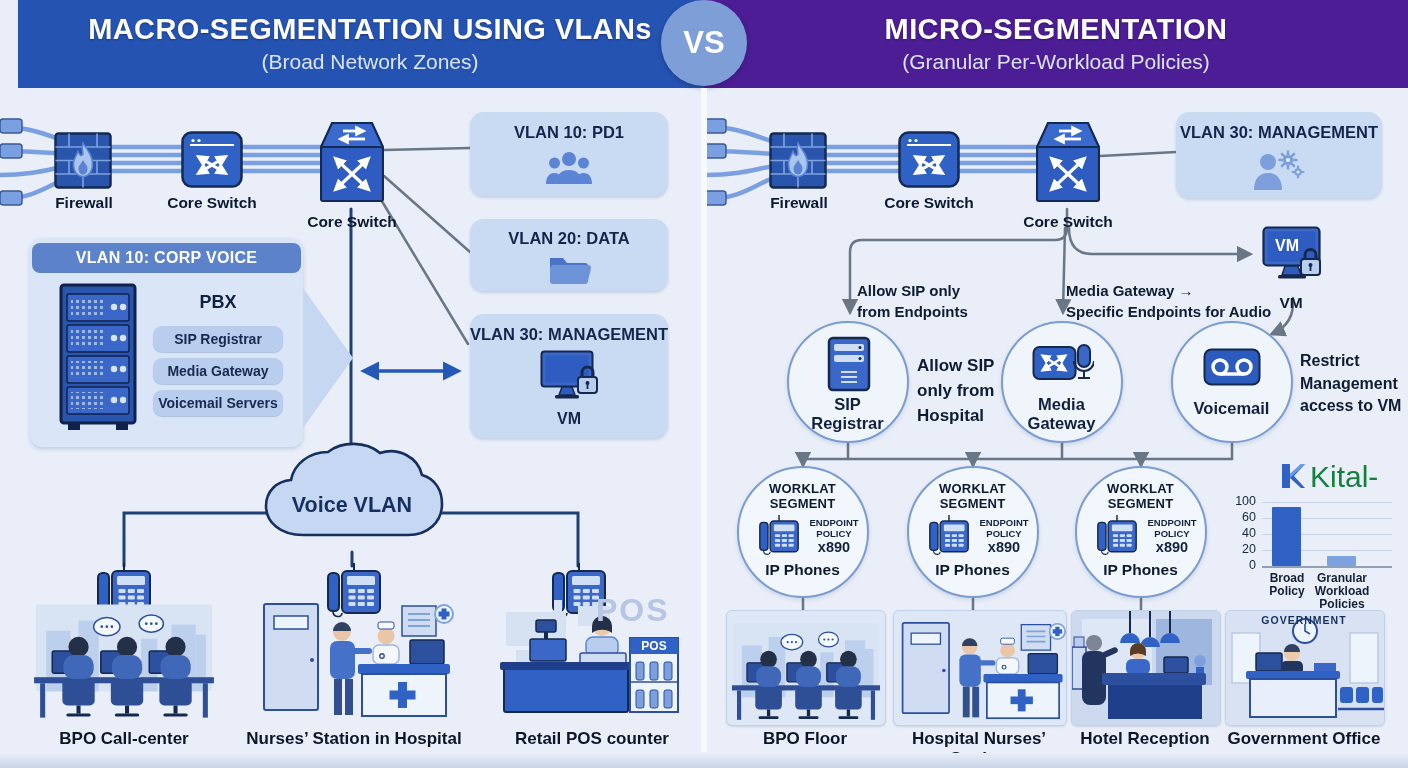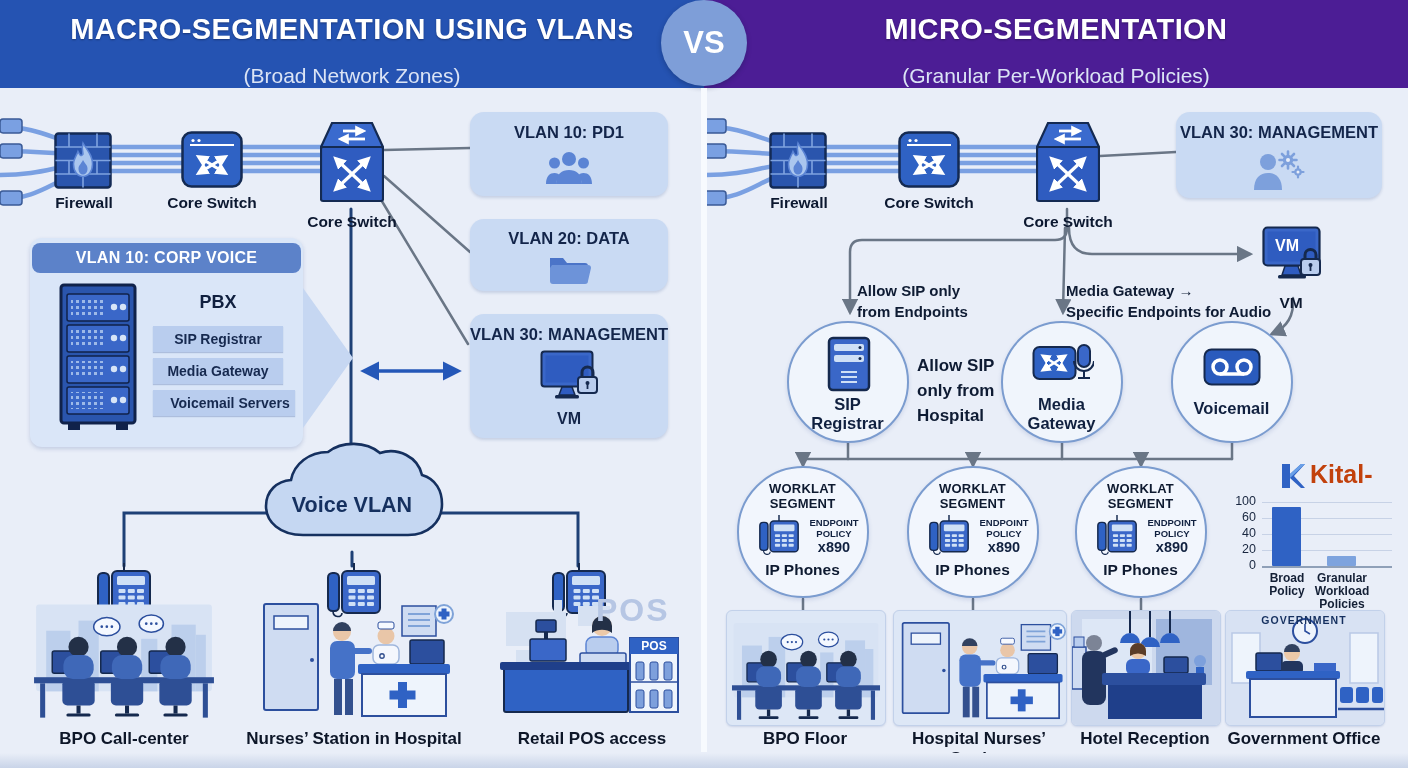--- a/index.html
+++ b/index.html
@@ -7,22 +7,22 @@
     background:#e9eef8;font-family:"Liberation Sans","DejaVu Sans",sans-serif;color:#0f1c36;}
   .abs{position:absolute;}
   .c{text-align:center;}
   .b{font-weight:bold;}
   .lbl{font-weight:bold;color:#0c1830;text-align:center;font-size:15.5px;}
   .scene-lbl{font-weight:bold;color:#0d1628;text-align:center;font-size:17px;}
   .vbox{background:#c9daf3;border-radius:14px;box-shadow:0 2px 3px rgba(40,70,140,.18);}
   .vtitle{position:absolute;left:0;width:100%;text-align:center;font-weight:bold;font-size:16.5px;color:#13254a;}
   .hdr{position:absolute;top:0;height:88px;color:#fff;text-align:center;}
   .hdr .t{font-weight:bold;font-size:29px;letter-spacing:.4px;margin-top:13px;text-shadow:0 1px 2px rgba(0,0,20,.35);}
-  .hdr .s{font-size:21px;color:#dbe4f5;margin-top:18px;}
-  .pill{position:absolute;left:153px;width:130px;height:26px;background:#b9cdee;border-radius:0;
+  .hdr .s{font-size:21px;color:#dbe4f5;margin-top:4px;}
+  .pill{position:absolute;left:153px;width:130px;height:26px;background:#b9cdee;border-radius:9px;
     font-weight:bold;font-size:14px;color:#16294f;text-align:center;line-height:26px;box-shadow:0 1px 1px rgba(40,70,140,.25);}
   .circ{position:absolute;width:122px;height:122px;border-radius:50%;background:#f0f5fc;
     border:2.5px solid #7b9ccf;box-sizing:border-box;box-shadow:0 2px 4px rgba(40,70,140,.15);}
   .wcirc{position:absolute;width:132px;height:132px;border-radius:50%;background:#f2f6fd;
     border:2.5px solid #7b9ccf;box-sizing:border-box;box-shadow:0 2px 4px rgba(40,70,140,.15);}
   .ann{position:absolute;font-weight:bold;color:#0e1b33;}
   .card{position:absolute;background:#dde7f6;border:1px solid #c2d1ea;border-radius:6px;overflow:hidden;
     box-shadow:0 1px 2px rgba(40,70,140,.15);}
   .cgrid{position:absolute;height:1px;background:#c7d2e6;}
   .ctick{position:absolute;left:0;width:28px;text-align:right;font-size:12.5px;color:#18263f;}
@@ -417,21 +417,21 @@
 <path d="M803,459 L1232,459"></path>
 <path d="M803,459 L803,465" marker-end="url(#arrS)"></path>
 <path d="M973,459 L973,465" marker-end="url(#arrS)"></path>
 <path d="M1141,459 L1141,465" marker-end="url(#arrS)"></path>
 <path d="M803,599 L803,610"></path>
         <path d="M973,599 L973,610"></path>
         <path d="M1141,599 L1141,610"></path>
 </g>
 </svg>
 
-<div class="hdr" style="left:0;width:704px;background:#2553b2;">
+<div class="hdr" style="left:18px;width:704px;background:#2553b2;">
   <div class="t">MACRO-SEGMENTATION USING VLANs</div>
   <div class="s">(Broad Network Zones)</div>
 </div>
 <div class="hdr" style="left:704px;width:704px;background:#4c1d95;">
   <div class="t">MICRO-SEGMENTATION</div>
   <div class="s">(Granular Per-Workload Policies)</div>
 </div>
 <div class="abs" style="left:661px;top:0;width:86px;height:86px;border-radius:50%;background:#7e9ed8;color:#fff;
   font-weight:bold;font-size:31px;text-align:center;line-height:86px;box-shadow:0 2px 5px rgba(10,25,60,.3);">VS</div>
 
@@ -472,21 +472,21 @@
 
 <div class="abs" style="left:30px;top:238px;width:273px;height:209px;background:#dae6f8;border-radius:12px;box-shadow:0 2px 4px rgba(40,70,140,.2);"></div>
 <div class="abs" style="left:303px;top:288px;width:0;height:0;border-left:50px solid #c6d7f2;border-top:70px solid transparent;border-bottom:70px solid transparent;"></div>
 <div class="abs" style="left:32px;top:243px;width:269px;height:30px;background:#5c82c9;border-radius:8px;color:#fff;font-weight:bold;font-size:16px;text-align:center;line-height:30px;letter-spacing:.3px;">VLAN 10: CORP VOICE</div>
 <svg class="abs" style="left:58px;top:282px" width="80" height="150">
       <use href="#i-rack"></use>
     </svg>
 <div class="abs b c" style="left:148px;top:292px;width:140px;font-size:18px;color:#10203f;">PBX</div>
 <div class="pill" style="top:326px;">SIP Registrar</div>
 <div class="pill" style="top:358px;">Media Gateway</div>
-<div class="pill" style="top:390px;padding-left:12px;">Voicemail Servers</div>
+<div class="pill" style="top:390px;">Voicemail Servers</div>
 
 
 <svg class="abs" style="left:256px;top:438px" width="192" height="114">
       <use href="#i-cloud"></use>
     </svg>
 <div class="abs b c" style="left:271px;top:493px;width:162px;font-size:21.5px;color:#15305f;">Voice VLAN</div>
 
 <svg class="abs" style="left:97px;top:563px" width="54" height="57">
       <use href="#i-phone"></use>
     </svg>
@@ -504,21 +504,21 @@
       <use href="#s-nurse"></use>
     </svg>
 <svg class="abs" style="left:496px;top:586px" width="192" height="138" viewBox="0 0 192 138">
       <use href="#s-retail"></use>
     </svg>
 <div class="abs b" style="left:596px;top:592px;width:84px;font-size:32px;letter-spacing:2px;color:#b6c6e4;">POS</div>
 <div class="abs b c" style="left:630px;top:639px;width:48px;font-size:12px;line-height:15px;color:#fff;">POS</div>
 
 <div class="abs scene-lbl" style="left:38px;top:729px;width:172px;">BPO Call-center</div>
 <div class="abs scene-lbl" style="left:242px;top:729px;width:224px;">Nurses’ Station in Hospital</div>
-<div class="abs scene-lbl" style="left:499px;top:729px;width:186px;">Retail POS access</div>
+<div class="abs scene-lbl" style="left:499px;top:729px;width:186px;">Retail POS counter</div>
 
 <svg class="abs" style="left:769px;top:132px" width="58" height="57">
       <use href="#i-firewall"></use>
     </svg>
 <div class="abs lbl" style="left:739px;top:194px;width:120px;">Firewall</div>
 <svg class="abs" style="left:898px;top:131px" width="62" height="57">
       <use href="#i-swflat"></use>
     </svg>
 <div class="abs lbl" style="left:869px;top:194px;width:120px;">Core Switch</div>
 <svg class="abs" style="left:1036px;top:121px" width="64" height="88">
@@ -571,20 +571,25 @@
         <use href="#i-vmail"></use>
       </svg>
   <div class="abs b c" style="left:0;top:76px;width:117px;font-size:16.5px;color:#10203f;">Voicemail</div>
 </div>
 
 <div class="ann" style="left:917px;top:353px;font-size:17px;line-height:25px;">
   <div>Allow SIP</div>
   <div>only from</div>
   <div>Hospital</div>
 </div>
+<div class="ann" style="left:1300px;top:350px;font-size:16px;line-height:22.5px;">
+  <div>Restrict</div>
+  <div>Management</div>
+  <div>access to VM</div>
+</div>
 
 <div class="wcirc" style="left:737px;top:466px;">
   <div class="abs b c" style="left:0;top:13px;width:127px;font-size:13px;line-height:15px;color:#0e1a30;letter-spacing:.2px;">
     <div>WORKLAT</div>
     <div>SEGMENT</div>
   </div>
   <svg class="abs" style="left:18px;top:47px" width="44" height="42">
         <use href="#i-phone"></use>
       </svg>
   <div class="abs b" style="left:66px;top:49px;width:58px;text-align:center;color:#10203f;">
@@ -621,21 +626,21 @@
     <div style="font-size:9.5px;line-height:11px;">ENDPOINT</div>
     <div style="font-size:9.5px;line-height:11px;">POLICY</div>
     <div style="font-size:14.5px;line-height:17px;">x890</div>
   </div>
   <div class="abs b c" style="left:0;top:93px;width:127px;font-size:15.5px;color:#0e1a30;">IP Phones</div>
 </div>
 
 <svg class="abs" style="left:1279px;top:462px" width="26" height="28">
       <use href="#i-klogo"></use>
     </svg>
-<div class="abs" style="left:1310px;top:460px;font-size:25px;font-weight:700;color:#c2410c;">Kital-</div>
+<div class="abs" style="left:1310px;top:460px;font-size:30px;font-weight:400;color:#15803d;">Kital-</div>
 <div class="abs" style="left:1228px;top:492px;width:172px;height:116px;">
       <div class="cgrid" style="left: 34px; top: 10px; width: 130px;"></div>
       <div class="ctick" style="top: 2px;">100</div>
       <div class="cgrid" style="left: 34px; top: 26px; width: 130px;"></div>
       <div class="ctick" style="top: 18px;">60</div>
       <div class="cgrid" style="left: 34px; top: 42px; width: 130px;"></div>
       <div class="ctick" style="top: 34px;">40</div>
       <div class="cgrid" style="left: 34px; top: 58px; width: 130px;"></div>
       <div class="ctick" style="top: 50px;">20</div>
       <div class="cgrid" style="left: 34px; top: 74px; width: 130px;"></div>

